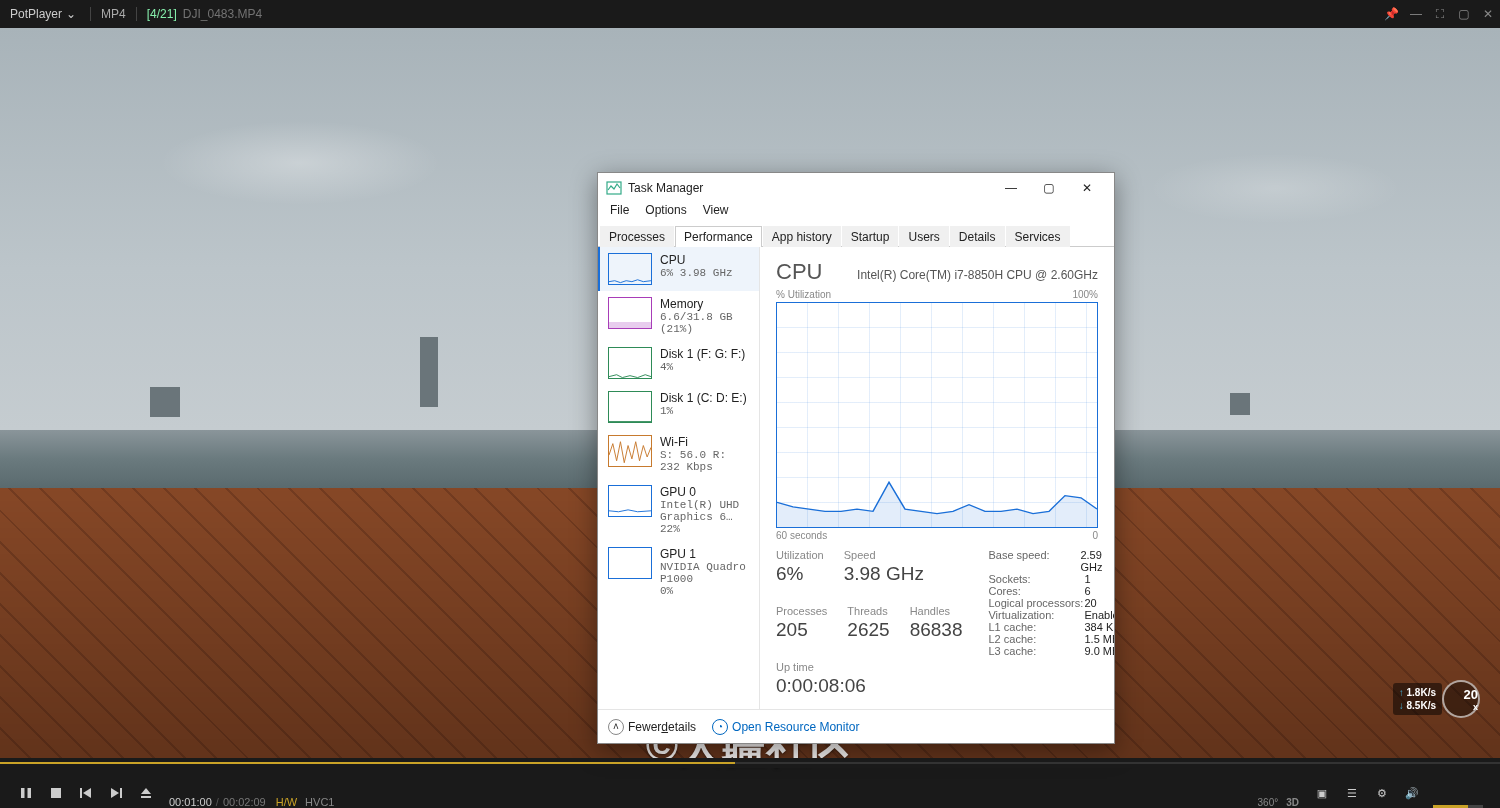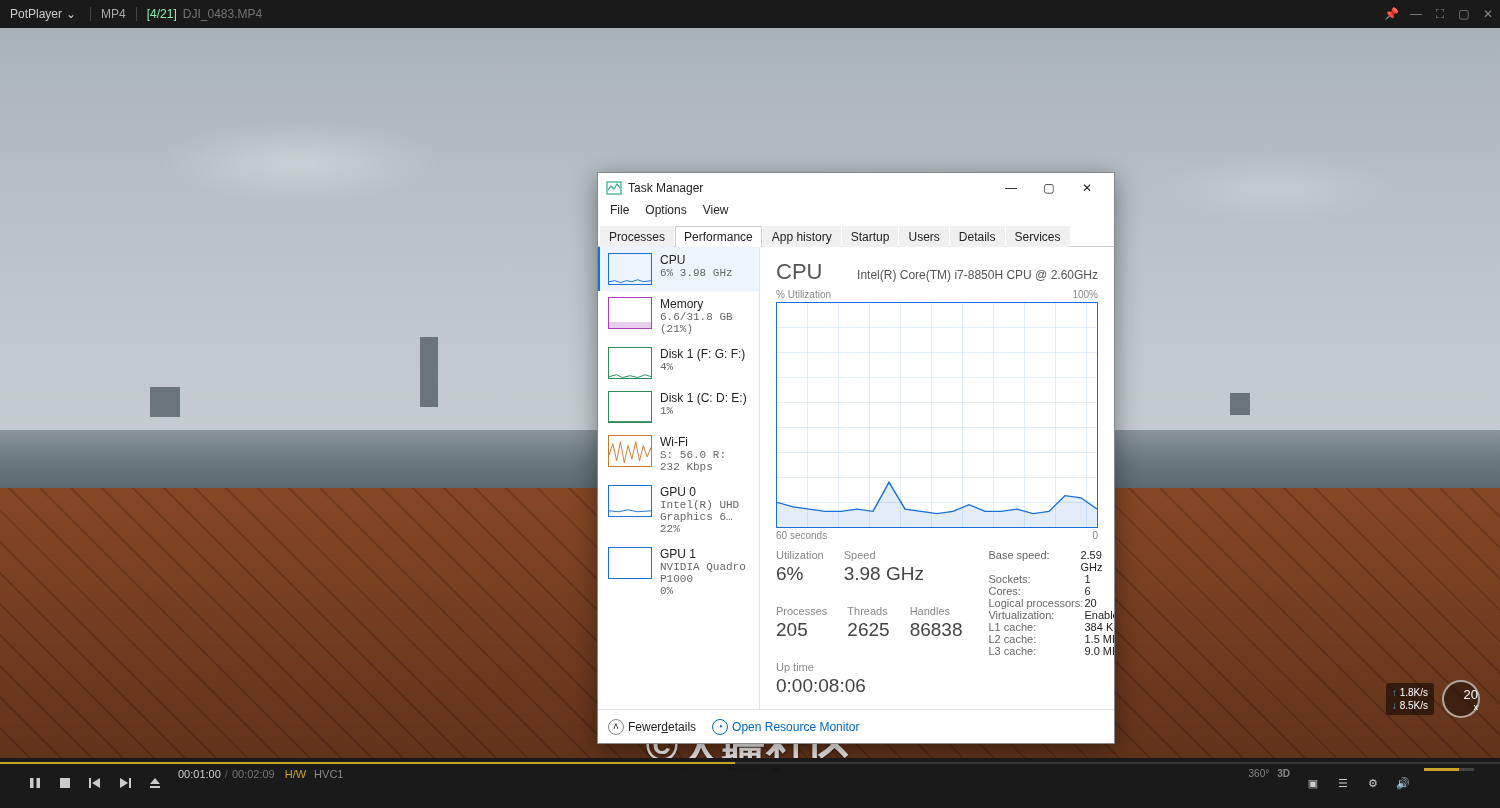--- a/index.html
+++ b/index.html
@@ -22,31 +22,31 @@
 .horizon { position:absolute; top:55%; left:0; right:0; height:8%; background:linear-gradient(180deg,#8a959a 0%,#6a7a7e 50%,#5a6a6e 100%); }
 .buildings { position:absolute; top:45%; left:0; right:0; height:12%; }
 .bld { position:absolute; background:#6a757a; }
 .roofs { position:absolute; top:63%; left:0; right:0; bottom:0; background:
  repeating-linear-gradient(45deg,#b5673a 0 20px,#9a5530 20px 22px),
  linear-gradient(180deg,rgba(90,60,40,0.4),rgba(60,40,25,0.6));
  background-blend-mode:multiply;}
 .watermark-cn { position:absolute; bottom:-18px; left:50%; transform:translateX(-50%); font-size:44px; font-weight:700; color:rgba(255,255,255,0.92); font-family:"Microsoft YaHei",sans-serif; text-shadow:0 1px 3px rgba(0,0,0,0.5); }
 
 
-.osd { position:absolute; right:20px; bottom:40px; display:flex; align-items:center; gap:8px; }
+.osd { position:absolute; right:20px; bottom:40px; display:flex; align-items:center; gap:0;font-weight:bold; }
 .osd-rate { font-size:10px; color:#fff; text-align:right; background:rgba(0,0,0,0.5); padding:3px 6px; border-radius:3px; line-height:1.3;}
 .osd-rate .up::before{content:"↑ ";color:#4ac;}
 .osd-rate .dn::before{content:"↓ ";color:#4ac;}
 .osd-circle { width:38px; height:38px; border:2px solid rgba(255,255,255,0.6); border-radius:50%; display:flex; align-items:flex-end; justify-content:center; color:#fff; font-size:13px; background:rgba(0,0,0,0.4);flex-direction:column;}
 
 
 .seekbar { height:10px; background:#1a1a1a; position:relative; }
 .seek-fill { position:absolute; left:0; top:4px; height:2px; width:49%; background:#c9a227; }
 .seek-bg { position:absolute; left:0; top:4px; height:2px; width:100%; background:#333; }
-.controlbar { height:40px; background:#1a1a1a; display:flex; align-items:flex-start; color:#999; font-size:11px; padding:0 20px; }
+.controlbar { height:40px; background:#1a1a1a; display:flex; align-items:flex-end; color:#999; font-size:11px; padding:0 11px; }
 .cbtn { width:30px; height:30px; display:flex; align-items:center; justify-content:center; color:#ccc; cursor:pointer; }
 .ctime { margin-left:8px; }
 .ctime .cur{color:#ccc;} .ctime .sep{color:#555;margin:0 4px;} .ctime .dur{color:#777;}
 .hwflag{color:#c9a227;margin-left:10px;}
 .codec{color:#888;margin-left:8px;}
 .controlbar .spacer{flex:1;}
 .vol-line{width:50px;height:3px;background:#444;margin:0 6px;position:relative;}
 .vol-line::after{content:"";position:absolute;left:0;top:0;height:100%;width:70%;background:#c9a227;}
 
 

